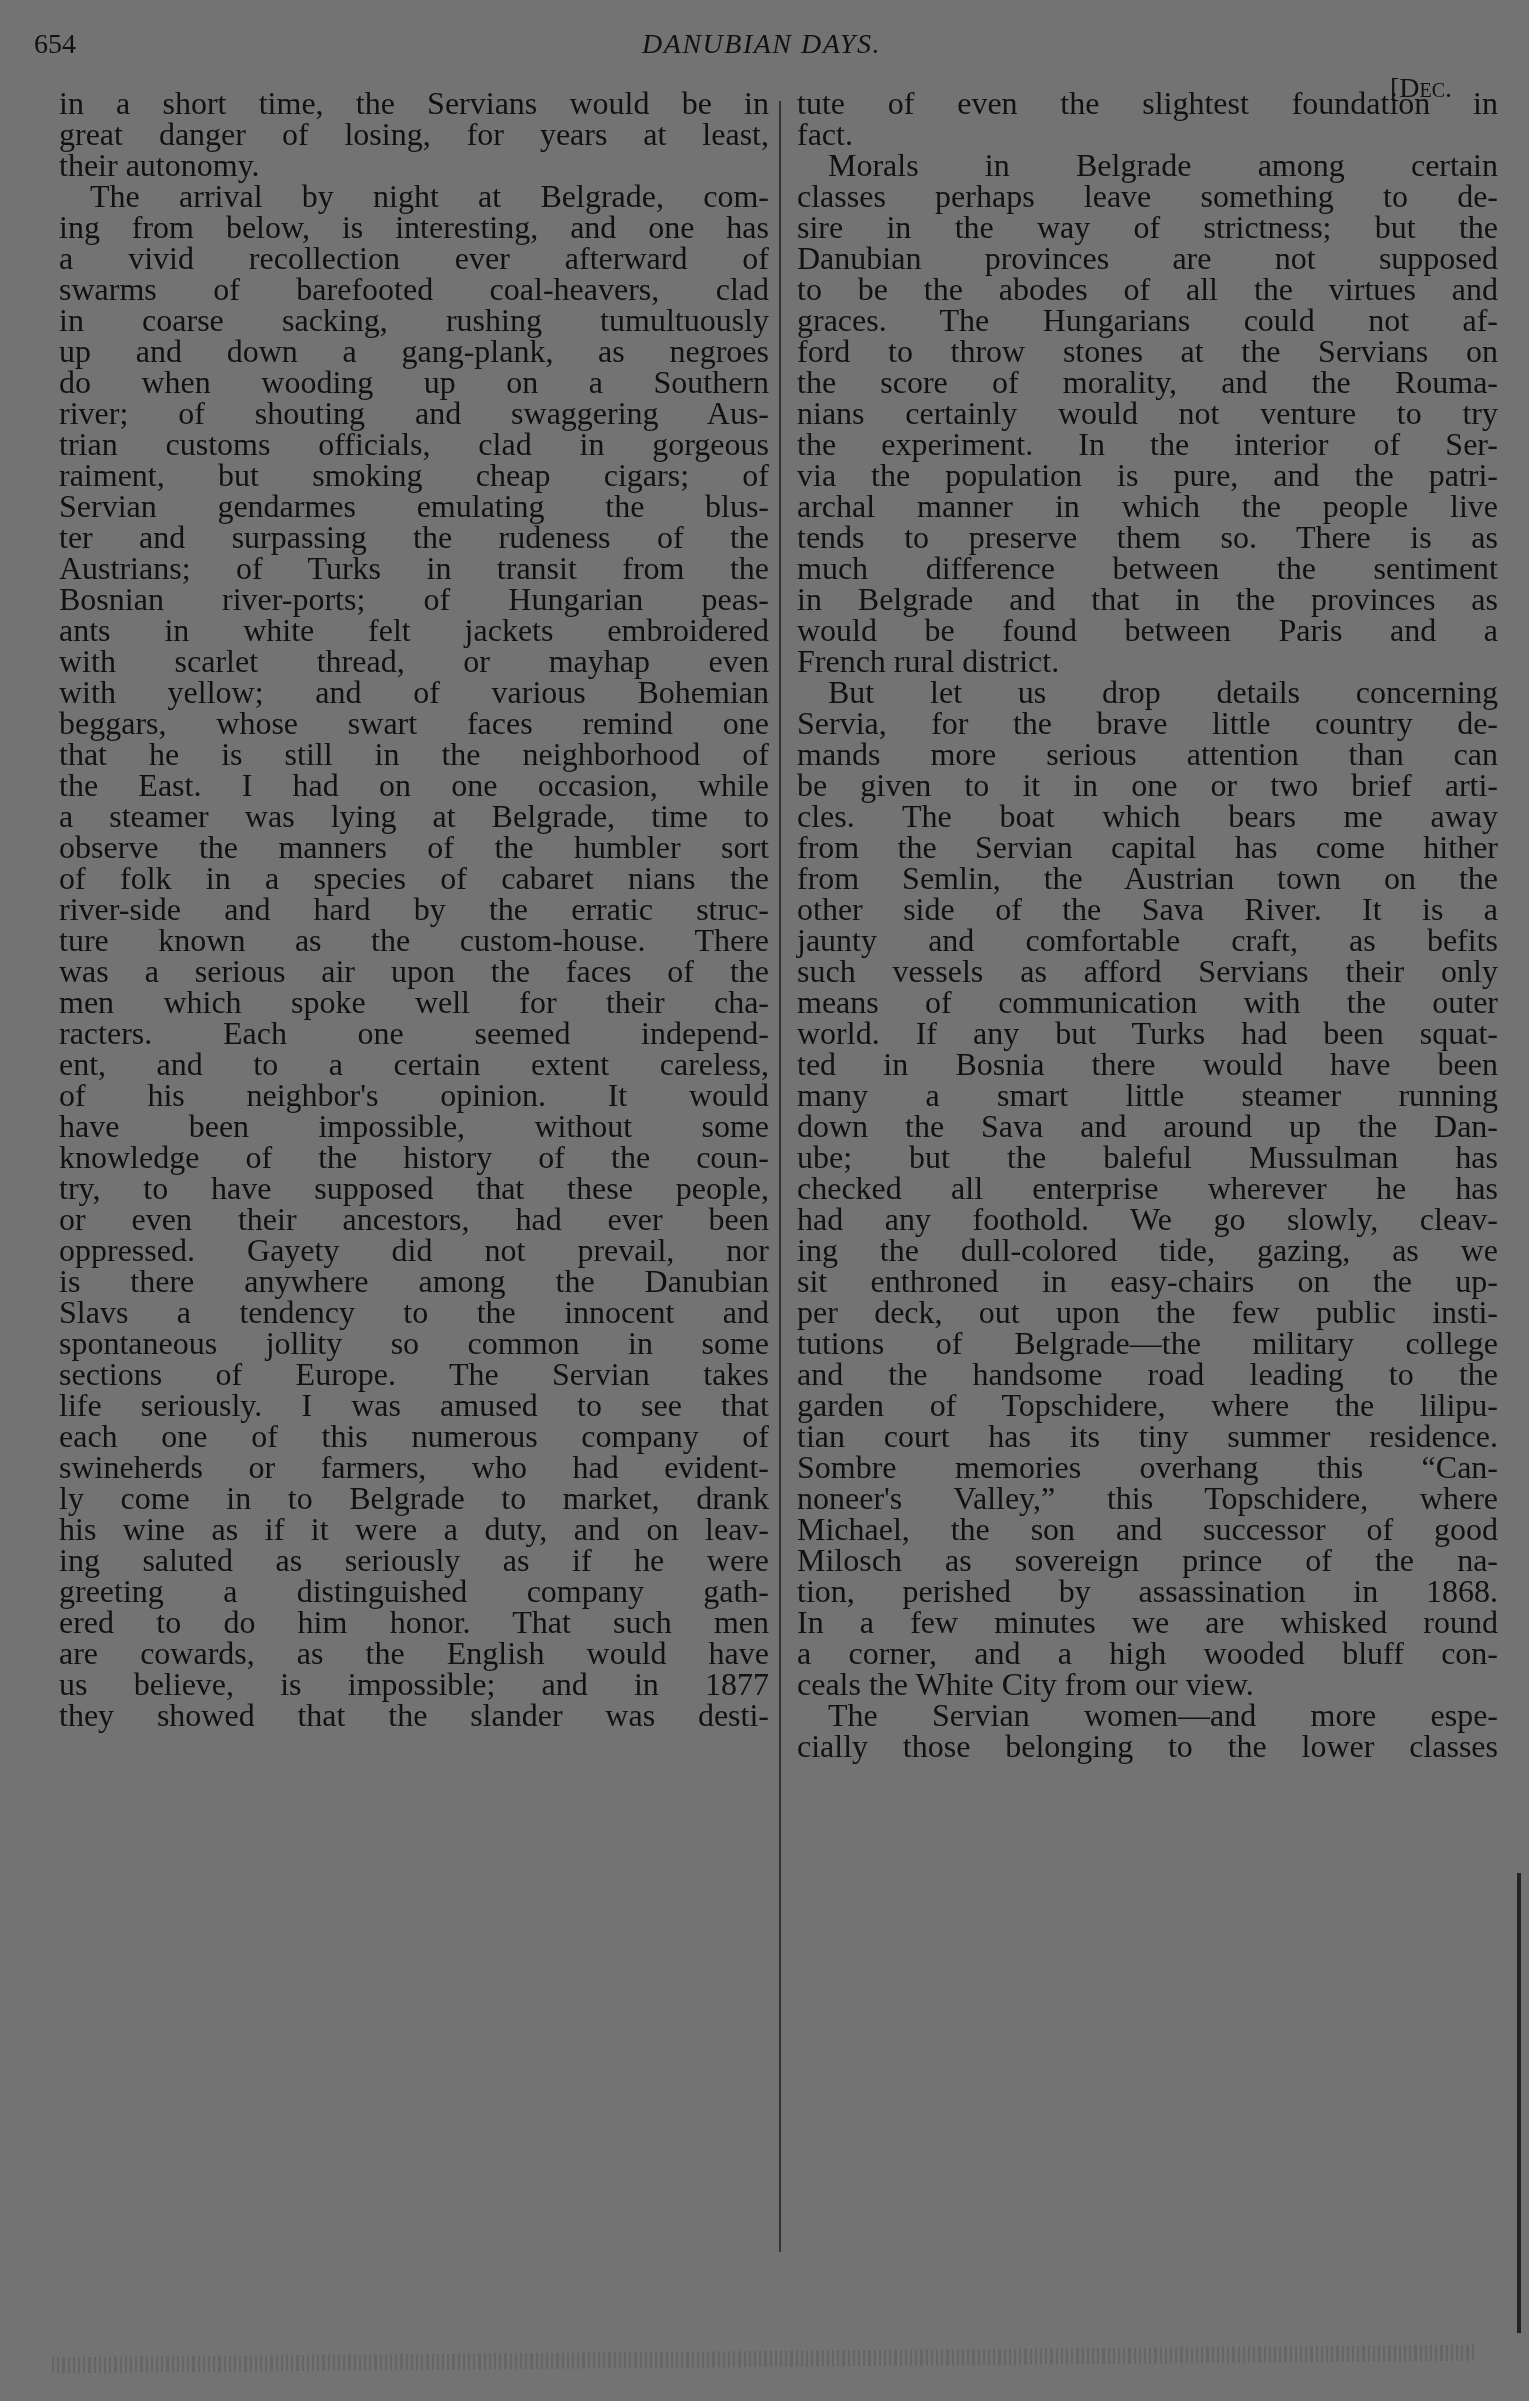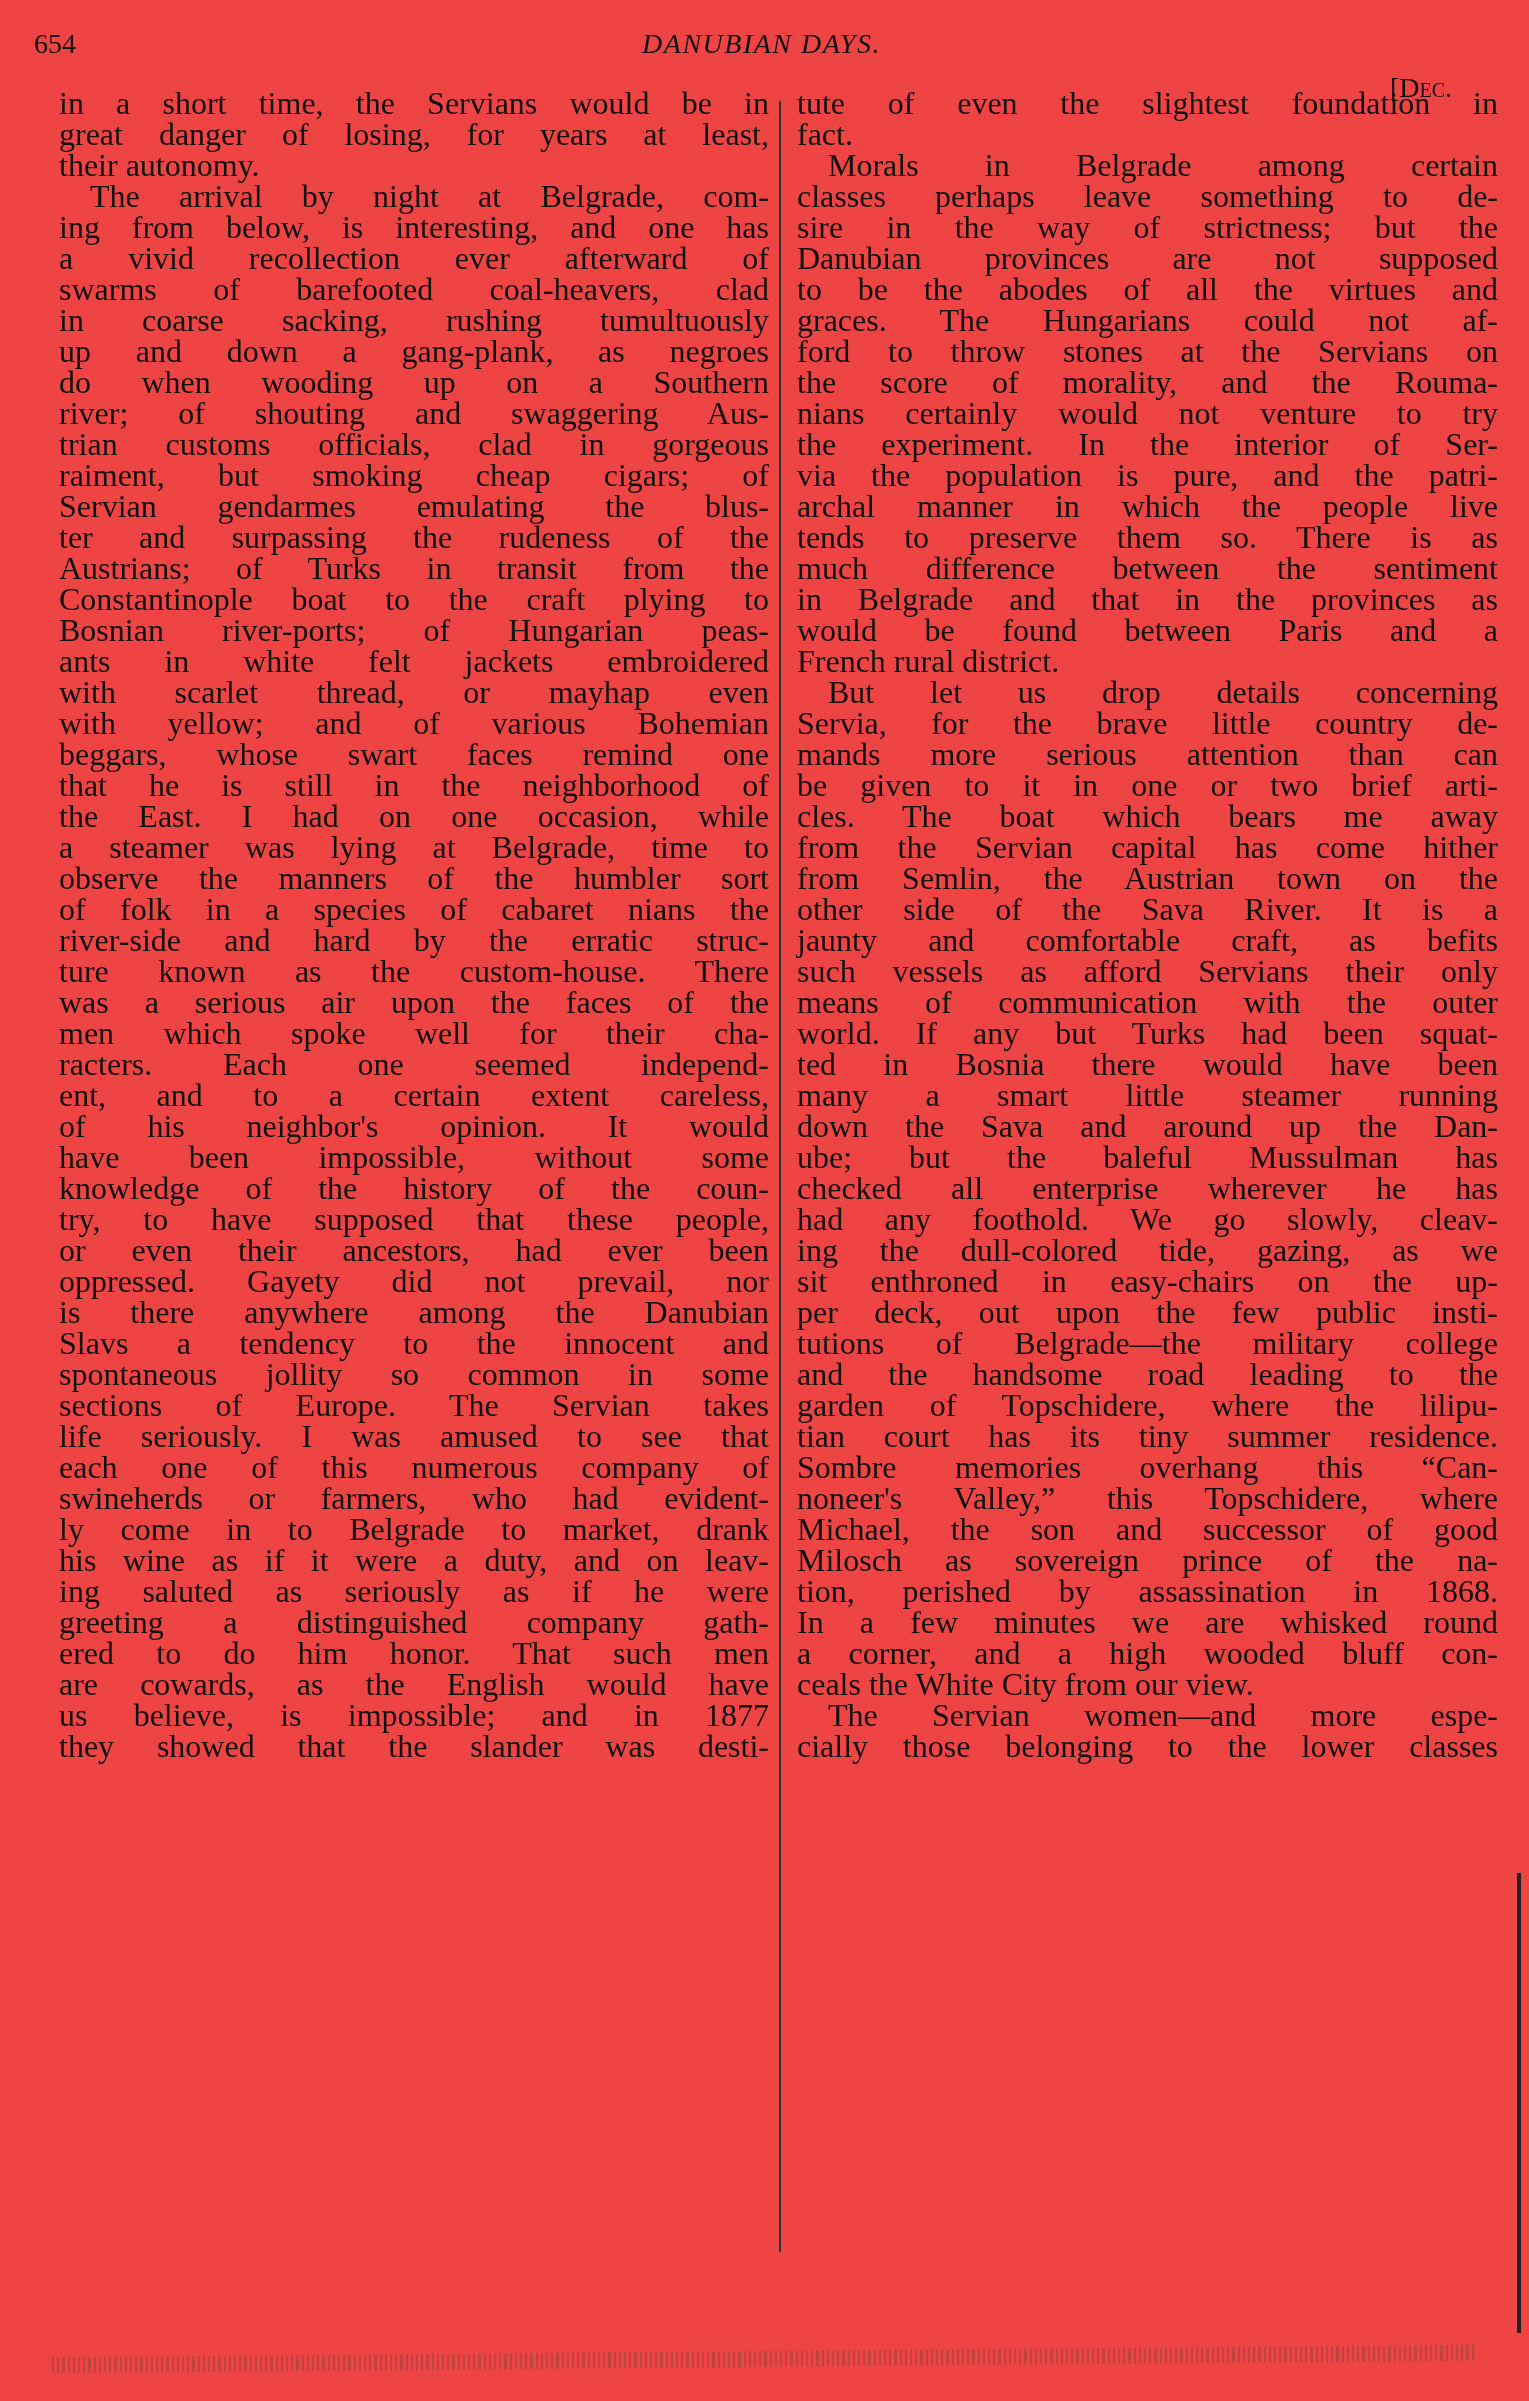--- a/index.html
+++ b/index.html
@@ -1,17 +1,17 @@
 <!DOCTYPE html>
 <html style="font-size:12px"><head>
   <meta charset="utf-8">
   <style>
     html, body { margin: 0; padding: 0; background: #ffffff; }
     body { width: 1529px; height: 2401px; position: relative; overflow: hidden; color: #111111; }
-    .page { position: absolute; left: 0; top: 0; width: 1529px; height: 2401px; background: #ef4444; }
+    .page { position: absolute; left: 0; top: 0; width: 1529px; height: 2401px; background: #737373; }
     .running-head { position: absolute; top: 28px; left: 0; width: 1529px; height: 44px;
       font-family: "Liberation Serif", "DejaVu Serif", serif; font-size: 28px; }
     .folio { position: absolute; left: 34px; top: 0; }
     .head-title { position: absolute; left: 0; width: 1523px; top: 0; text-align: center;
       font-style: italic; letter-spacing: 1.5px; }
     .head-month { position: absolute; right: 77px; top: 0; font-variant: small-caps; margin-top: 44px; }
     .column { position: absolute; top: 88px; width: 712px;
       font-family: "Liberation Serif", "DejaVu Serif", serif; font-size: 32px; line-height: 31px; }
     .col-left { left: 59px; width: 710px; }
     .col-right { left: 797px; width: 701px; }
@@ -45,21 +45,20 @@
       <span class="line">swarms of barefooted coal-heavers, clad</span>
       <span class="line">in coarse sacking, rushing tumultuously</span>
       <span class="line">up and down a gang-plank, as negroes</span>
       <span class="line">do when wooding up on a Southern</span>
       <span class="line">river; of shouting and swaggering Aus-</span>
       <span class="line">trian customs officials, clad in gorgeous</span>
       <span class="line">raiment, but smoking cheap cigars; of</span>
       <span class="line">Servian gendarmes emulating the blus-</span>
       <span class="line">ter and surpassing the rudeness of the</span>
       <span class="line">Austrians; of Turks in transit from the</span>
-      <span class="line">Constantinople boat to the craft plying to</span>
       <span class="line">Bosnian river-ports; of Hungarian peas-</span>
       <span class="line">ants in white felt jackets embroidered</span>
       <span class="line">with scarlet thread, or mayhap even</span>
       <span class="line">with yellow; and of various Bohemian</span>
       <span class="line">beggars, whose swart faces remind one</span>
       <span class="line">that he is still in the neighborhood of</span>
       <span class="line">the East. I had on one occasion, while</span>
       <span class="line">a steamer was lying at Belgrade, time to</span>
       <span class="line">observe the manners of the humbler sort</span>
       <span class="line">of folk in a species of cabaret nians the</span>

